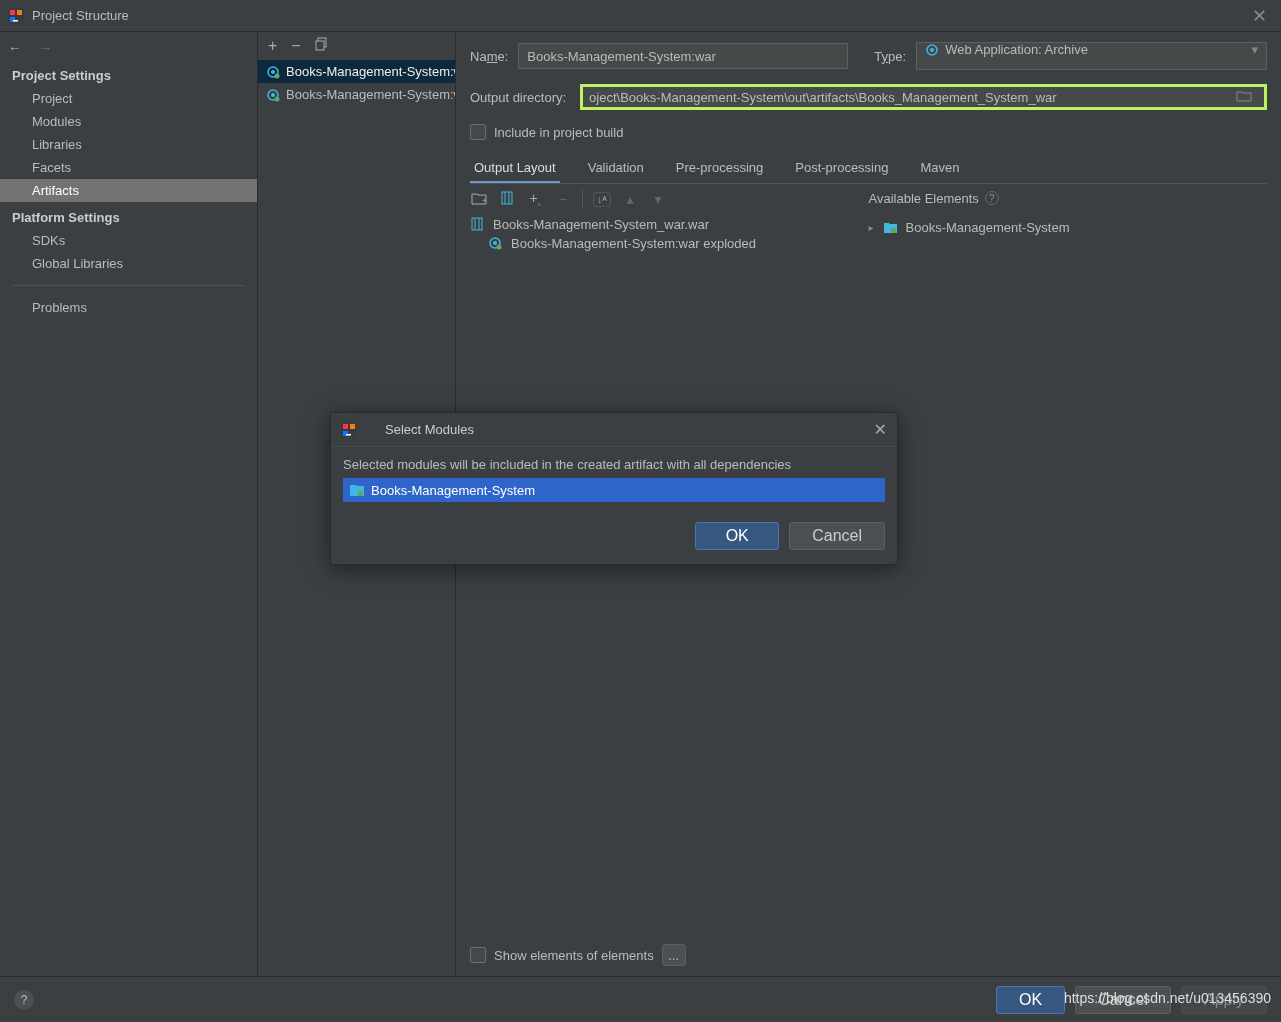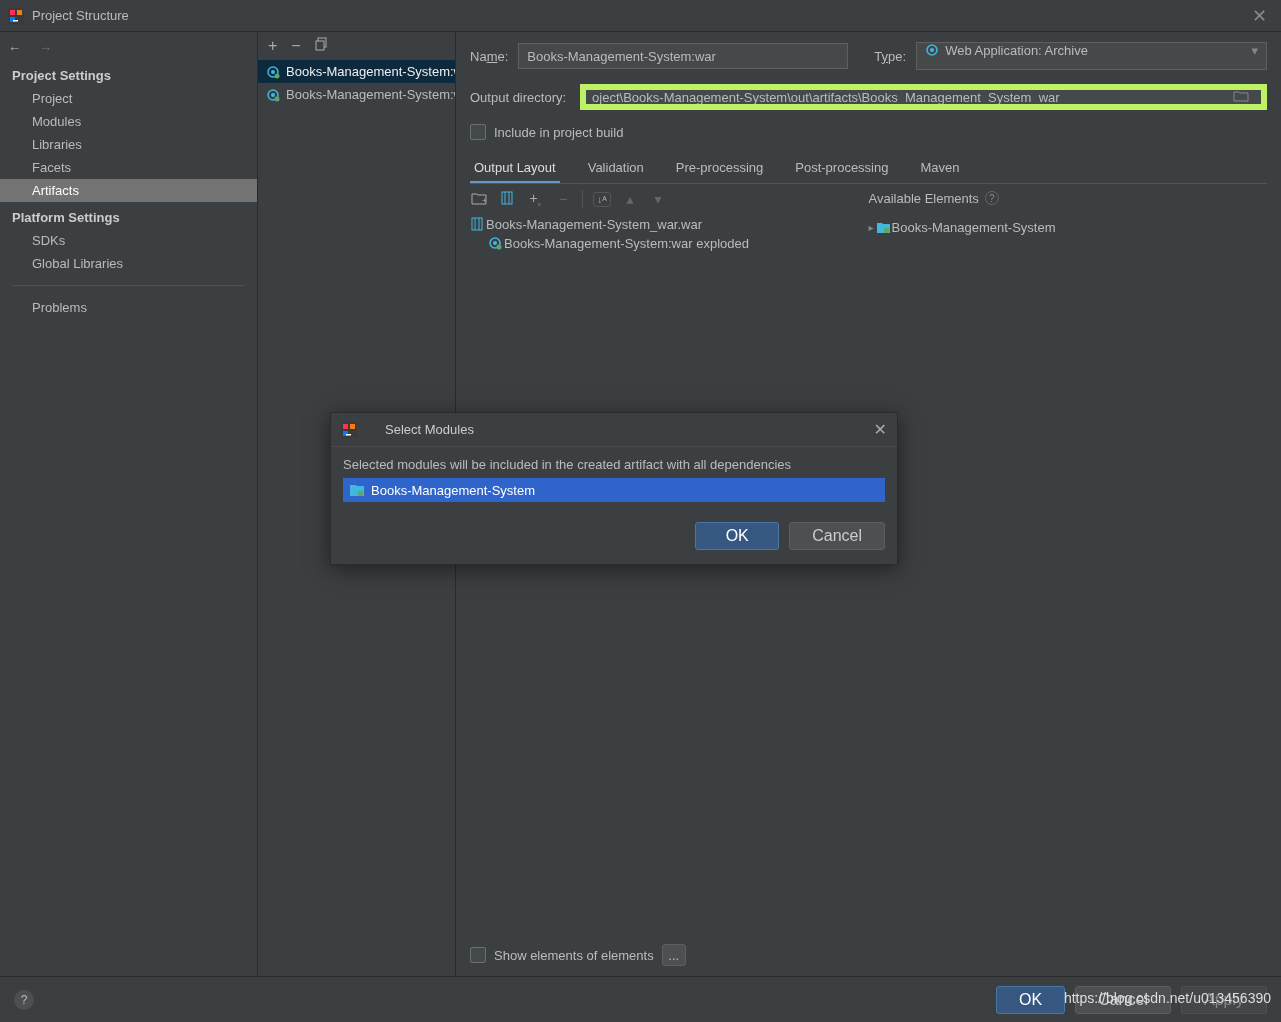--- a/index.html
+++ b/index.html
@@ -69,40 +69,40 @@
   border: 1px solid #5e6060;
   color: #bbb;
   padding: 4px 8px;
   font-size: 13px;
   height: 26px;
 }
 .name-input { width: 330px; }
 .type-label { margin-left: 16px; }
 .type-dropdown {
   flex: 1; background: #45494a; border: 1px solid #5e6060;
-  height: 28px; display: flex; align-items: flex-start; padding: 0 8px;
+  height: 28px; display: flex; align-items: flex-end; padding: 12px 8px;
   color: #bbb; position: relative;
 }
 .type-dropdown .chev { position: absolute; right: 8px; color: #888; }
 .outdir-row { display: flex; align-items: center; padding: 14px 14px 0; gap: 14px; }
-.outdir-input { flex: 1; display: flex; align-items: center; background: #45494a; border: 6px solid #bef264; height: 26px; padding: 0 6px; color: #bbb; white-space: nowrap; overflow: hidden; }
+.outdir-input { flex: 1; display: flex; align-items: center; background: #45494a; border: 3px solid #bef264; height: 26px; padding: 0 6px; color: #bbb; white-space: nowrap; overflow: hidden; }
 .folder-btn { width: 22px; color: #888; margin-left: 4px; }
 .check-row { display: flex; align-items: center; padding: 14px 14px 10px; gap: 8px; }
 .checkbox { width: 16px; height: 16px; border: 1px solid #6e6e6e; background: #43494a; border-radius: 2px; }
 .tabs { display: flex; border-bottom: 1px solid #555; margin: 4px 14px 0; gap: 24px; }
 .tab { padding: 6px 4px; color: #bbb; cursor: pointer; }
 .tab.active { border-bottom: 2px solid #6a96c7; color: #ddd; }
 .layout-toolbar { display: flex; align-items: center; padding: 6px 14px; gap: 10px; color: #aaa; font-size: 14px; }
 .layout-toolbar .tb-btn { width: 18px; text-align: center; }
 .layout-body { display: flex; flex: 1; padding: 0 14px; }
 .layout-left { flex: 1; }
 .layout-right { flex: 1; }
 .avail-header { display: flex; align-items: center; gap: 6px; padding-bottom: 6px; }
 .help-q { width: 14px; height: 14px; border: 1px solid #666; border-radius: 50%; display: inline-flex; align-items: center; justify-content: center; font-size: 10px; color: #888; }
-.tree-item { display: flex; align-items: center; gap: 2px; padding: 2px 0; }
+.tree-item { display: flex; align-items: center; gap: 9px; padding: 2px 0; }
 .tree-item.indent { padding-left: 18px; }
 .war-icon, .module-icon { width: 14px; height: 14px; display: inline-flex; }
 .bottom-check { position: absolute; bottom: 10px; left: 14px; display: flex; align-items: center; gap: 8px; }
 .dots-btn { width: 24px; height: 22px; background: #4c5052; border: 1px solid #5e6060; border-radius: 3px; display: inline-flex; align-items: center; justify-content: center; color: #bbb; }
 .footer {
   height: 46px; background: #3c3f41; border-top: 1px solid #2b2b2b;
   display: flex; align-items: center; padding: 0 14px; gap: 10px;
 }
 .footer-left { flex: 1; }
 .help-circle { width: 20px; height: 20px; border-radius: 50%; background: #4c5052; display: inline-flex; align-items: center; justify-content: center; color: #bbb; font-size: 12px; }

